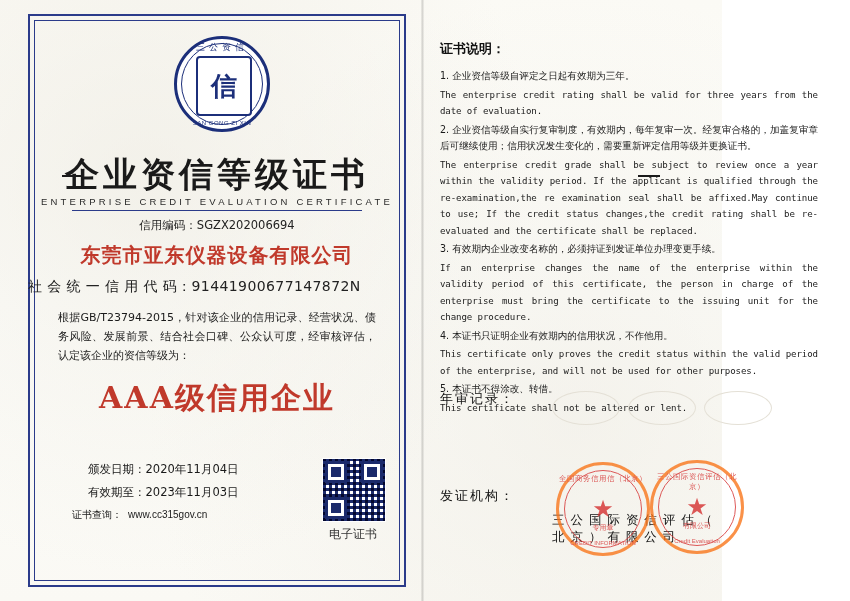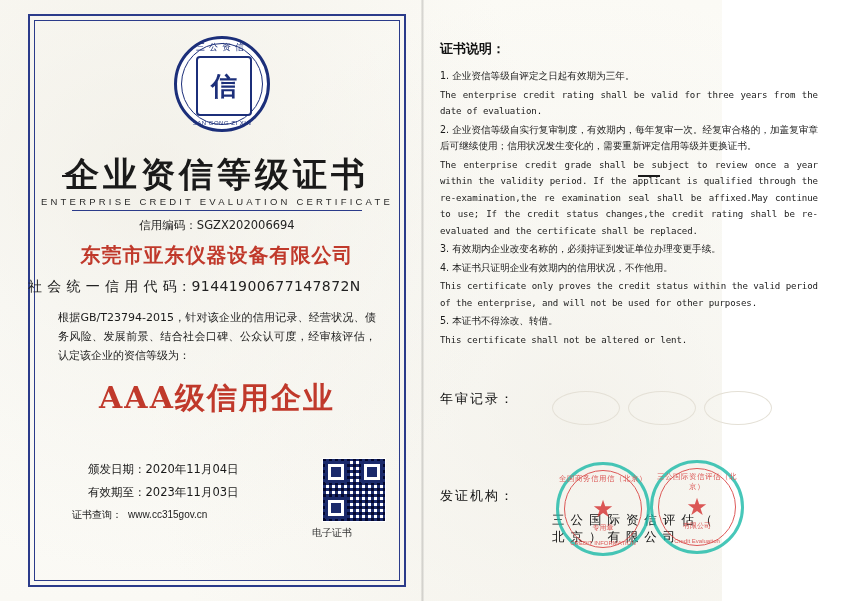--- a/index.html
+++ b/index.html
@@ -286,21 +286,22 @@
     content: "";
     position: absolute;
     inset: 3px;
     background: #1b2a6b;
   }
   .qr-caption {
     position: absolute;
     left: 312px;
     top: 526px;
     width: 82px;
-    font-size: 10px;
+    text-align: center;
+    font-size: 12px;
     color: #333;
     font-family: "DejaVu Sans", sans-serif;
   }
 
   
   .right-page {
     position: absolute;
     left: 440px;
     top: 40px;
     width: 378px;
@@ -375,21 +376,21 @@
     font-family: "DejaVu Sans", sans-serif;
     letter-spacing: 1px;
   }
 
   
   .seal {
     position: absolute;
     width: 88px;
     height: 88px;
     border-radius: 50%;
-    border: 3px solid #14b8a6;
+    border: 3px solid #f97316;
     opacity: 0.78;
   }
   .seal-1 { left: 556px; top: 462px; }
   .seal-2 { left: 650px; top: 460px; }
   .seal-inner-ring {
     position: absolute;
     inset: 5px;
     border-radius: 50%;
     border: 1px solid #d42b2b;
   }
@@ -498,20 +499,21 @@
   <div class="right-page">
     <div class="notes-title">证书说明：</div>
 
     <div class="note-item">1. 企业资信等级自评定之日起有效期为三年。</div>
     <div class="note-item note-en">The enterprise credit rating shall be valid for three years from the date of evaluation.</div>
 
     <div class="note-item">2. 企业资信等级自实行复审制度，有效期内，每年复审一次。经复审合格的，加盖复审章后可继续使用；信用状况发生变化的，需要重新评定信用等级并更换证书。</div>
     <div class="note-item note-en">The enterprise credit grade shall be subject to review once a year within the validity period. If the applicant is qualified through the re-examination,the re examination seal shall be affixed.May continue to use; If the credit status changes,the credit rating shall be re-evaluated and the certificate shall be replaced.</div>
 
     <div class="note-item">3. 有效期内企业改变名称的，必须持证到发证单位办理变更手续。</div>
+    <div class="note-item note-en">If an enterprise changes the name of the enterprise within the validity period of this certificate, the person in charge of the enterprise must bring the certificate to the issuing unit for the change procedure.</div>
 
     <div class="note-item">4. 本证书只证明企业有效期内的信用状况，不作他用。</div>
     <div class="note-item note-en">This certificate only proves the credit status within the valid period of the enterprise, and will not be used for other purposes.</div>
 
     <div class="note-item">5. 本证书不得涂改、转借。</div>
     <div class="note-item note-en">This certificate shall not be altered or lent.</div>
   </div>
 
   <div class="annual-label">年审记录：</div>
   <div class="annual-circles">

